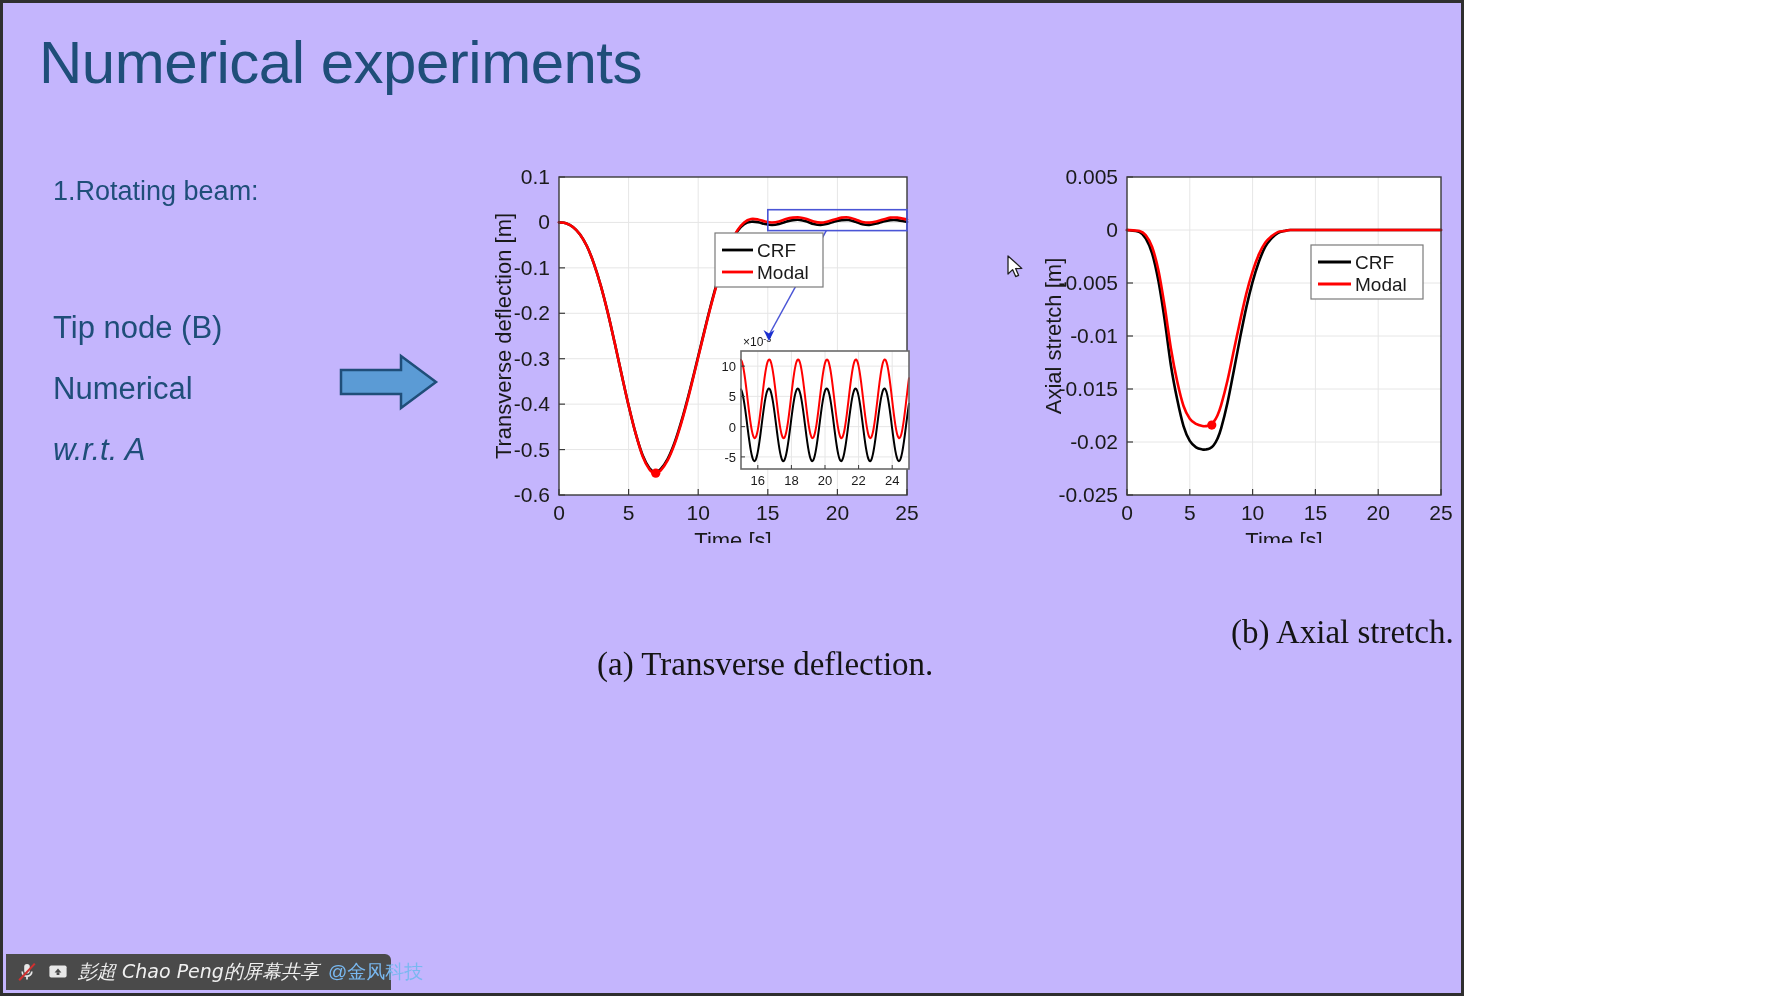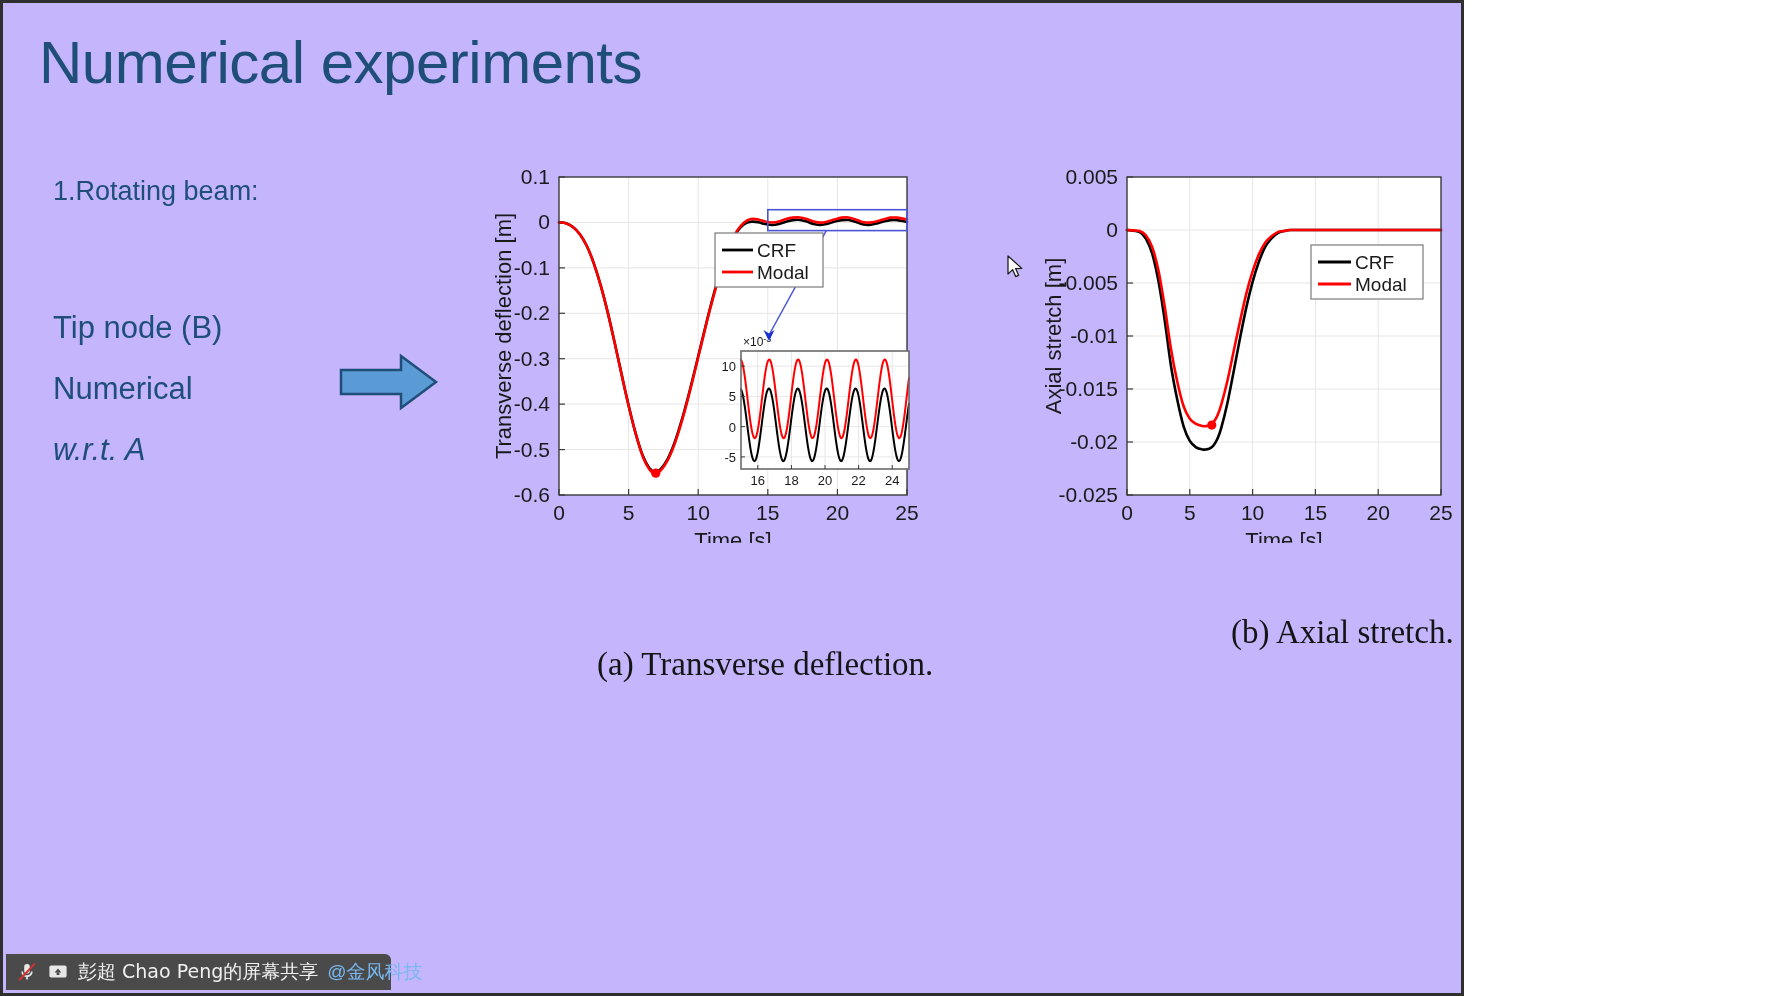--- a/index.html
+++ b/index.html
@@ -55,20 +55,21 @@
     height:36px;width:385px;
     background:#4a4a4a;
     border-top-right-radius:6px;
     display:flex;align-items:center;
     gap:9px;padding:0 10px;
     box-sizing:border-box;
   }
   #taskbar .tb-text{
     color:#f0f0f0;font-size:19px;white-space:nowrap;
     font-family:"DejaVu Sans", sans-serif;
+    font-style:italic;
   }
   #taskbar .tb-tag{
     color:#79b8f0;font-size:19px;white-space:nowrap;
     font-family:Liberation Sans, sans-serif;
   }
   .tb-icon{display:flex;align-items:center;}
   
   #cursor{position:absolute;left:1004px;top:252px;}
 </style>
 </head>

